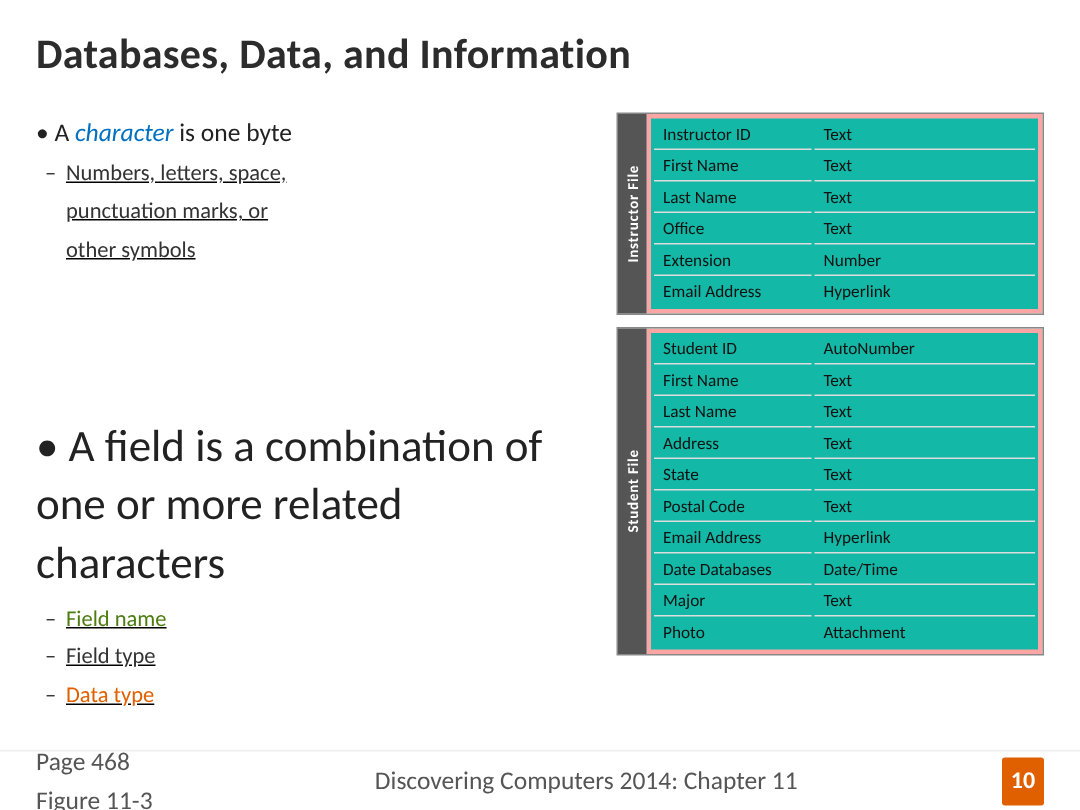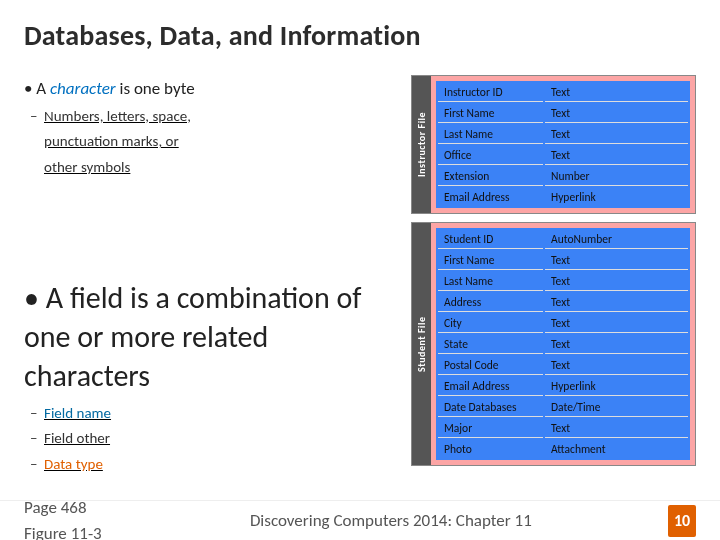--- a/index.html
+++ b/index.html
@@ -71,21 +71,21 @@
       line-height: 1.7;
       position: relative;
     }
     .sub-items li::before {
       content: '–';
       position: absolute;
       left: -14px;
       color: #333;
     }
     .sub-items li .field-name {
-      color: #0369a1;
+      color: #4d7c0f;
     }
     .sub-items li .data-type {
       color: #e06000;
     }
 
     .bullet-large {
       font-size: 30px;
       color: #222;
       line-height: 1.3;
       margin-bottom: 6px;
@@ -96,22 +96,22 @@
     .diagram-panel {
       width: 285px;
       display: flex;
       flex-direction: column;
       gap: 8px;
       padding-top: 2px;
       position: relative;
     }
 
     .diagram-table {
-      border: 5px solid #fca5a5;
-      background: #3b82f6;
+      border: 3px solid #fca5a5;
+      background: #14b8a6;
       font-size: 11.5px;
       width: 100%;
     }
 
     .diagram-table td {
       padding: 2px 6px;
       border-bottom: 1px solid #ddd;
       white-space: nowrap;
     }
 
@@ -234,21 +234,21 @@
     </div>
 
     <div class="bullet-item">
       <div class="bullet-large">
         • A <span class="highlight-field">field</span> is a combination of one or more related characters
       </div>
       <ul class="sub-items">
         <li>
           <span class="field-name">Field name</span>
         </li>
-        <li>Field other</li>
+        <li>Field type</li>
         <li>
           <span class="data-type">Data type</span>
         </li>
       </ul>
     </div>
 
   </div>
 
   <div class="diagram-panel">
 
@@ -296,24 +296,20 @@
             <tr>
               <td class="col-name">First Name</td>
               <td class="col-type">Text</td>
             </tr>
             <tr>
               <td class="col-name">Last Name</td>
               <td class="col-type">Text</td>
             </tr>
             <tr>
               <td class="col-name">Address</td>
-              <td class="col-type">Text</td>
-            </tr>
-            <tr>
-              <td class="col-name">City</td>
               <td class="col-type">Text</td>
             </tr>
             <tr>
               <td class="col-name">State</td>
               <td class="col-type">Text</td>
             </tr>
             <tr>
               <td class="col-name">Postal Code</td>
               <td class="col-type">Text</td>
             </tr>

